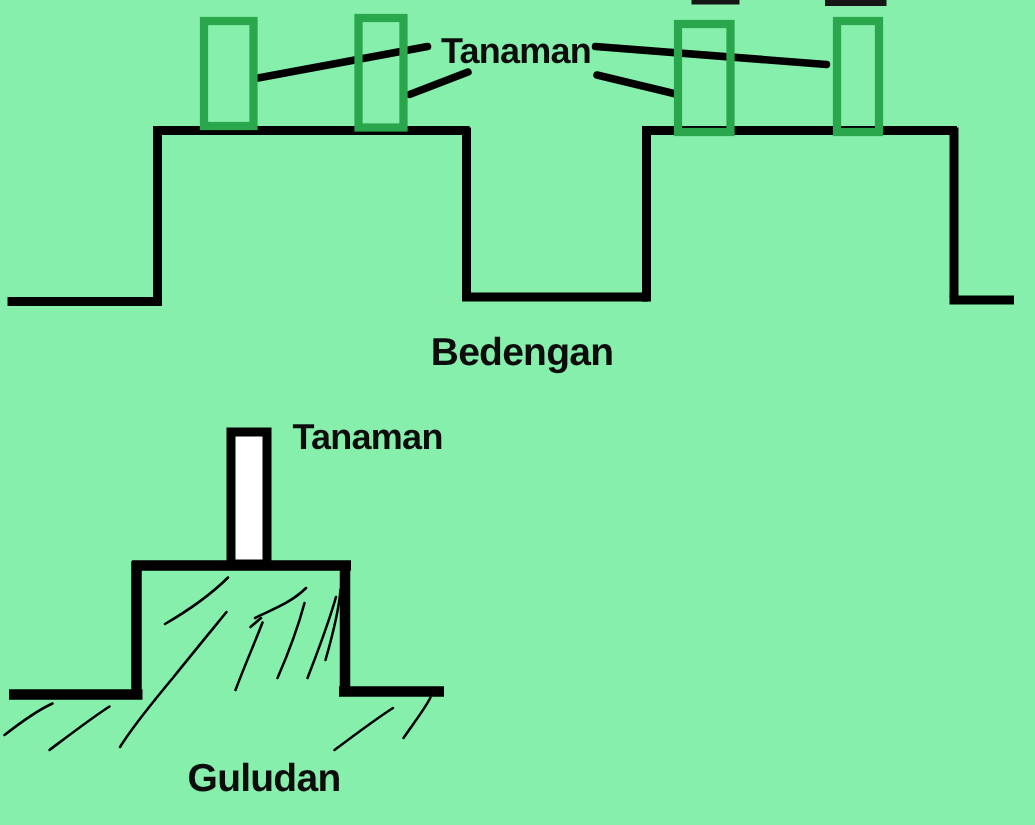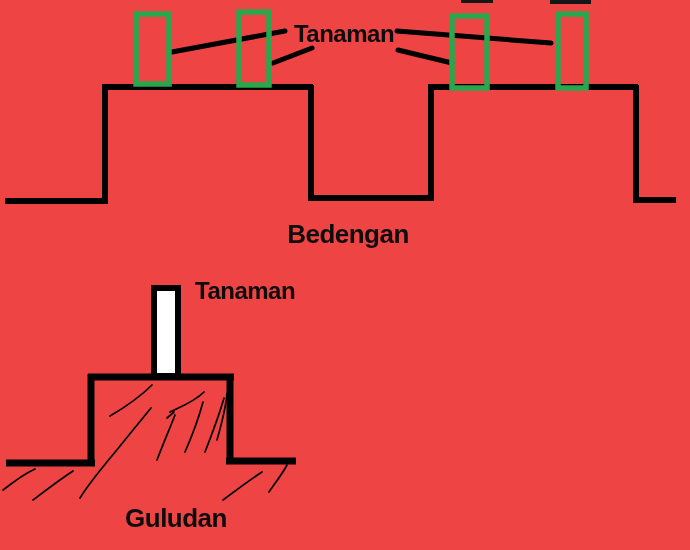--- a/index.html
+++ b/index.html
@@ -4,21 +4,21 @@
 <style>
   html, body {
     margin: 0;
     padding: 0;
     background: #ffffff;
   }
   .canvas {
     position: relative;
     width: 690px;
     height: 550px;
-    background: #ef4444;
+    background: #86efac;
     overflow: hidden;
     font-family: "Liberation Sans", "DejaVu Sans", sans-serif;
   }
   svg { display: block; }
   .diagram-label {
     font-family: "Liberation Sans", "DejaVu Sans", sans-serif;
     font-weight: bold;
     fill: #0d0d0d;
     letter-spacing: -0.5px;
   }

